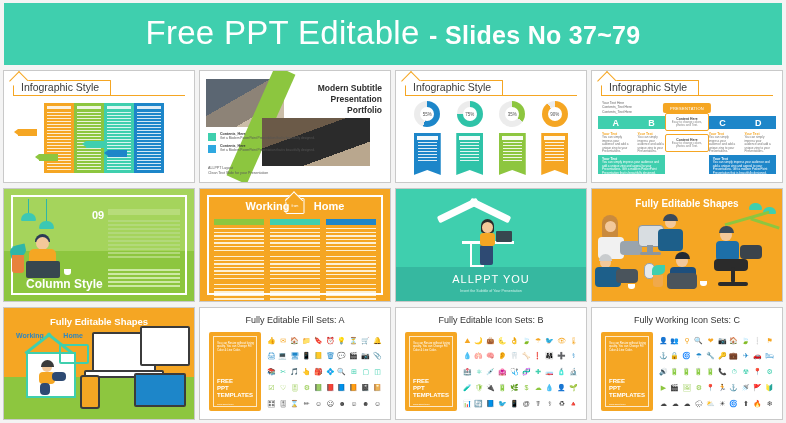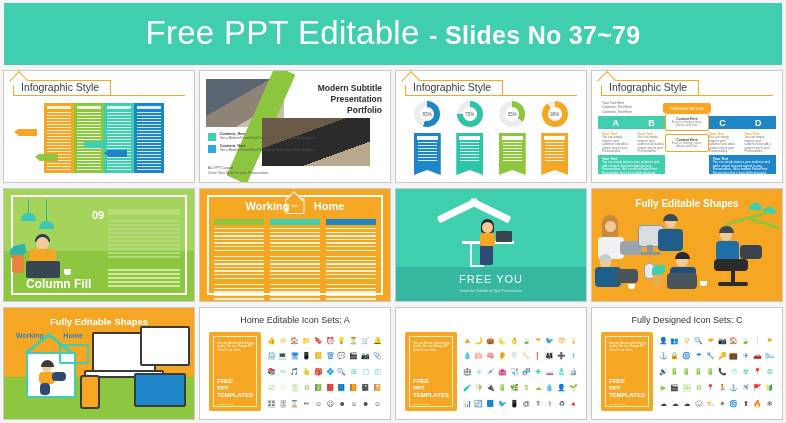--- a/index.html
+++ b/index.html
@@ -391,21 +391,21 @@
       <div class="hbar"></div>
       <div class="ptext"></div>
       <div class="pbox"></div>
       <div class="leaf"></div>
       <div class="plant"></div>
       <div class="person-hair"></div>
       <div class="person-head"></div>
       <div class="person-body"></div>
       <div class="laptop"></div>
       <div class="cup"></div>
-      <div class="title">Column Fill</div>
+      <div class="title">Column Style</div>
     </div>
 
     <div class="slide s6">
       <div class="frame"></div>
       <div class="title">
         <span>Working</span>
         &nbsp;&nbsp;&nbsp;&nbsp;&nbsp;&nbsp;
         <span>Home</span>
       </div>
       <div class="house">
@@ -437,21 +437,21 @@
       <div class="roofL"></div>
       <div class="roofR"></div>
       <div class="desk"></div>
       <div class="chair"></div>
       <div class="legs"></div>
       <div class="torso"></div>
       <div class="hair"></div>
       <div class="head"></div>
       <div class="lap"></div>
       <div class="band"></div>
-      <div class="ty">FREE YOU</div>
+      <div class="ty">ALLPPT YOU</div>
       <div class="sub">Insert the Subtitle of Your Presentation</div>
     </div>
 
     <div class="slide s8">
       <div class="title">Fully Editable Shapes</div>
       <div class="lampA"></div>
       <div class="lampB"></div>
       <div class="roof"></div>
       <div class="roof2"></div>
 
@@ -511,21 +511,21 @@
       </div>
       <div class="lap"></div>
       <div class="mon" style="left:88px;top:24px;width:60px;height:38px"></div>
       <div class="mon" style="left:80px;top:62px;width:76px;height:4px;border-radius:2px"></div>
       <div class="mon" style="right:4px;top:18px;width:46px;height:36px"></div>
       <div class="phone"></div>
       <div class="tv"></div>
     </div>
 
     <div class="slide ics">
-      <div class="title">Home Editable Icon Sets: A</div>
+      <div class="title">Fully Editable Fill Sets: A</div>
       <div class="card">
         <div class="inner"></div>
         <div class="tx">You can Resize without losing quality. You can Change Fill Color &amp; Line Color.</div>
         <div class="free">
           <div>FREE</div>
           <div>PPT</div>
           <div>TEMPLATES</div>
         </div>
         <div class="url">www.allppt.com</div>
       </div>
@@ -587,20 +587,21 @@
             <div class="ico" style="color: rgb(68, 68, 68);">☹</div>
             <div class="ico" style="color: rgb(68, 68, 68);">☻</div>
             <div class="ico" style="color: rgb(68, 68, 68);">☺</div>
             <div class="ico" style="color: rgb(68, 68, 68);">☻</div>
             <div class="ico" style="color: rgb(68, 68, 68);">☺</div>
           </div>
         </div>
     </div>
 
     <div class="slide ics">
+      <div class="title">Fully Editable Icon Sets: B</div>
       <div class="card">
         <div class="inner"></div>
         <div class="tx">You can Resize without losing quality. You can Change Fill Color &amp; Line Color.</div>
         <div class="free">
           <div>FREE</div>
           <div>PPT</div>
           <div>TEMPLATES</div>
         </div>
         <div class="url">www.allppt.com</div>
       </div>
@@ -662,21 +663,21 @@
             <div class="ico" style="color: rgb(68, 68, 68);">@</div>
             <div class="ico" style="color: rgb(68, 68, 68);">☤</div>
             <div class="ico" style="color: rgb(68, 68, 68);">⚕</div>
             <div class="ico" style="color: rgb(68, 68, 68);">♻</div>
             <div class="ico" style="color: rgb(68, 68, 68);">🔺</div>
           </div>
         </div>
     </div>
 
     <div class="slide ics">
-      <div class="title">Fully Designed Icon Sets: C</div>
+      <div class="title">Fully Working Icon Sets: C</div>
       <div class="card">
         <div class="inner"></div>
         <div class="tx">You can Resize without losing quality. You can Change Fill Color &amp; Line Color.</div>
         <div class="free">
           <div>FREE</div>
           <div>PPT</div>
           <div>TEMPLATES</div>
         </div>
         <div class="url">www.allppt.com</div>
       </div>

